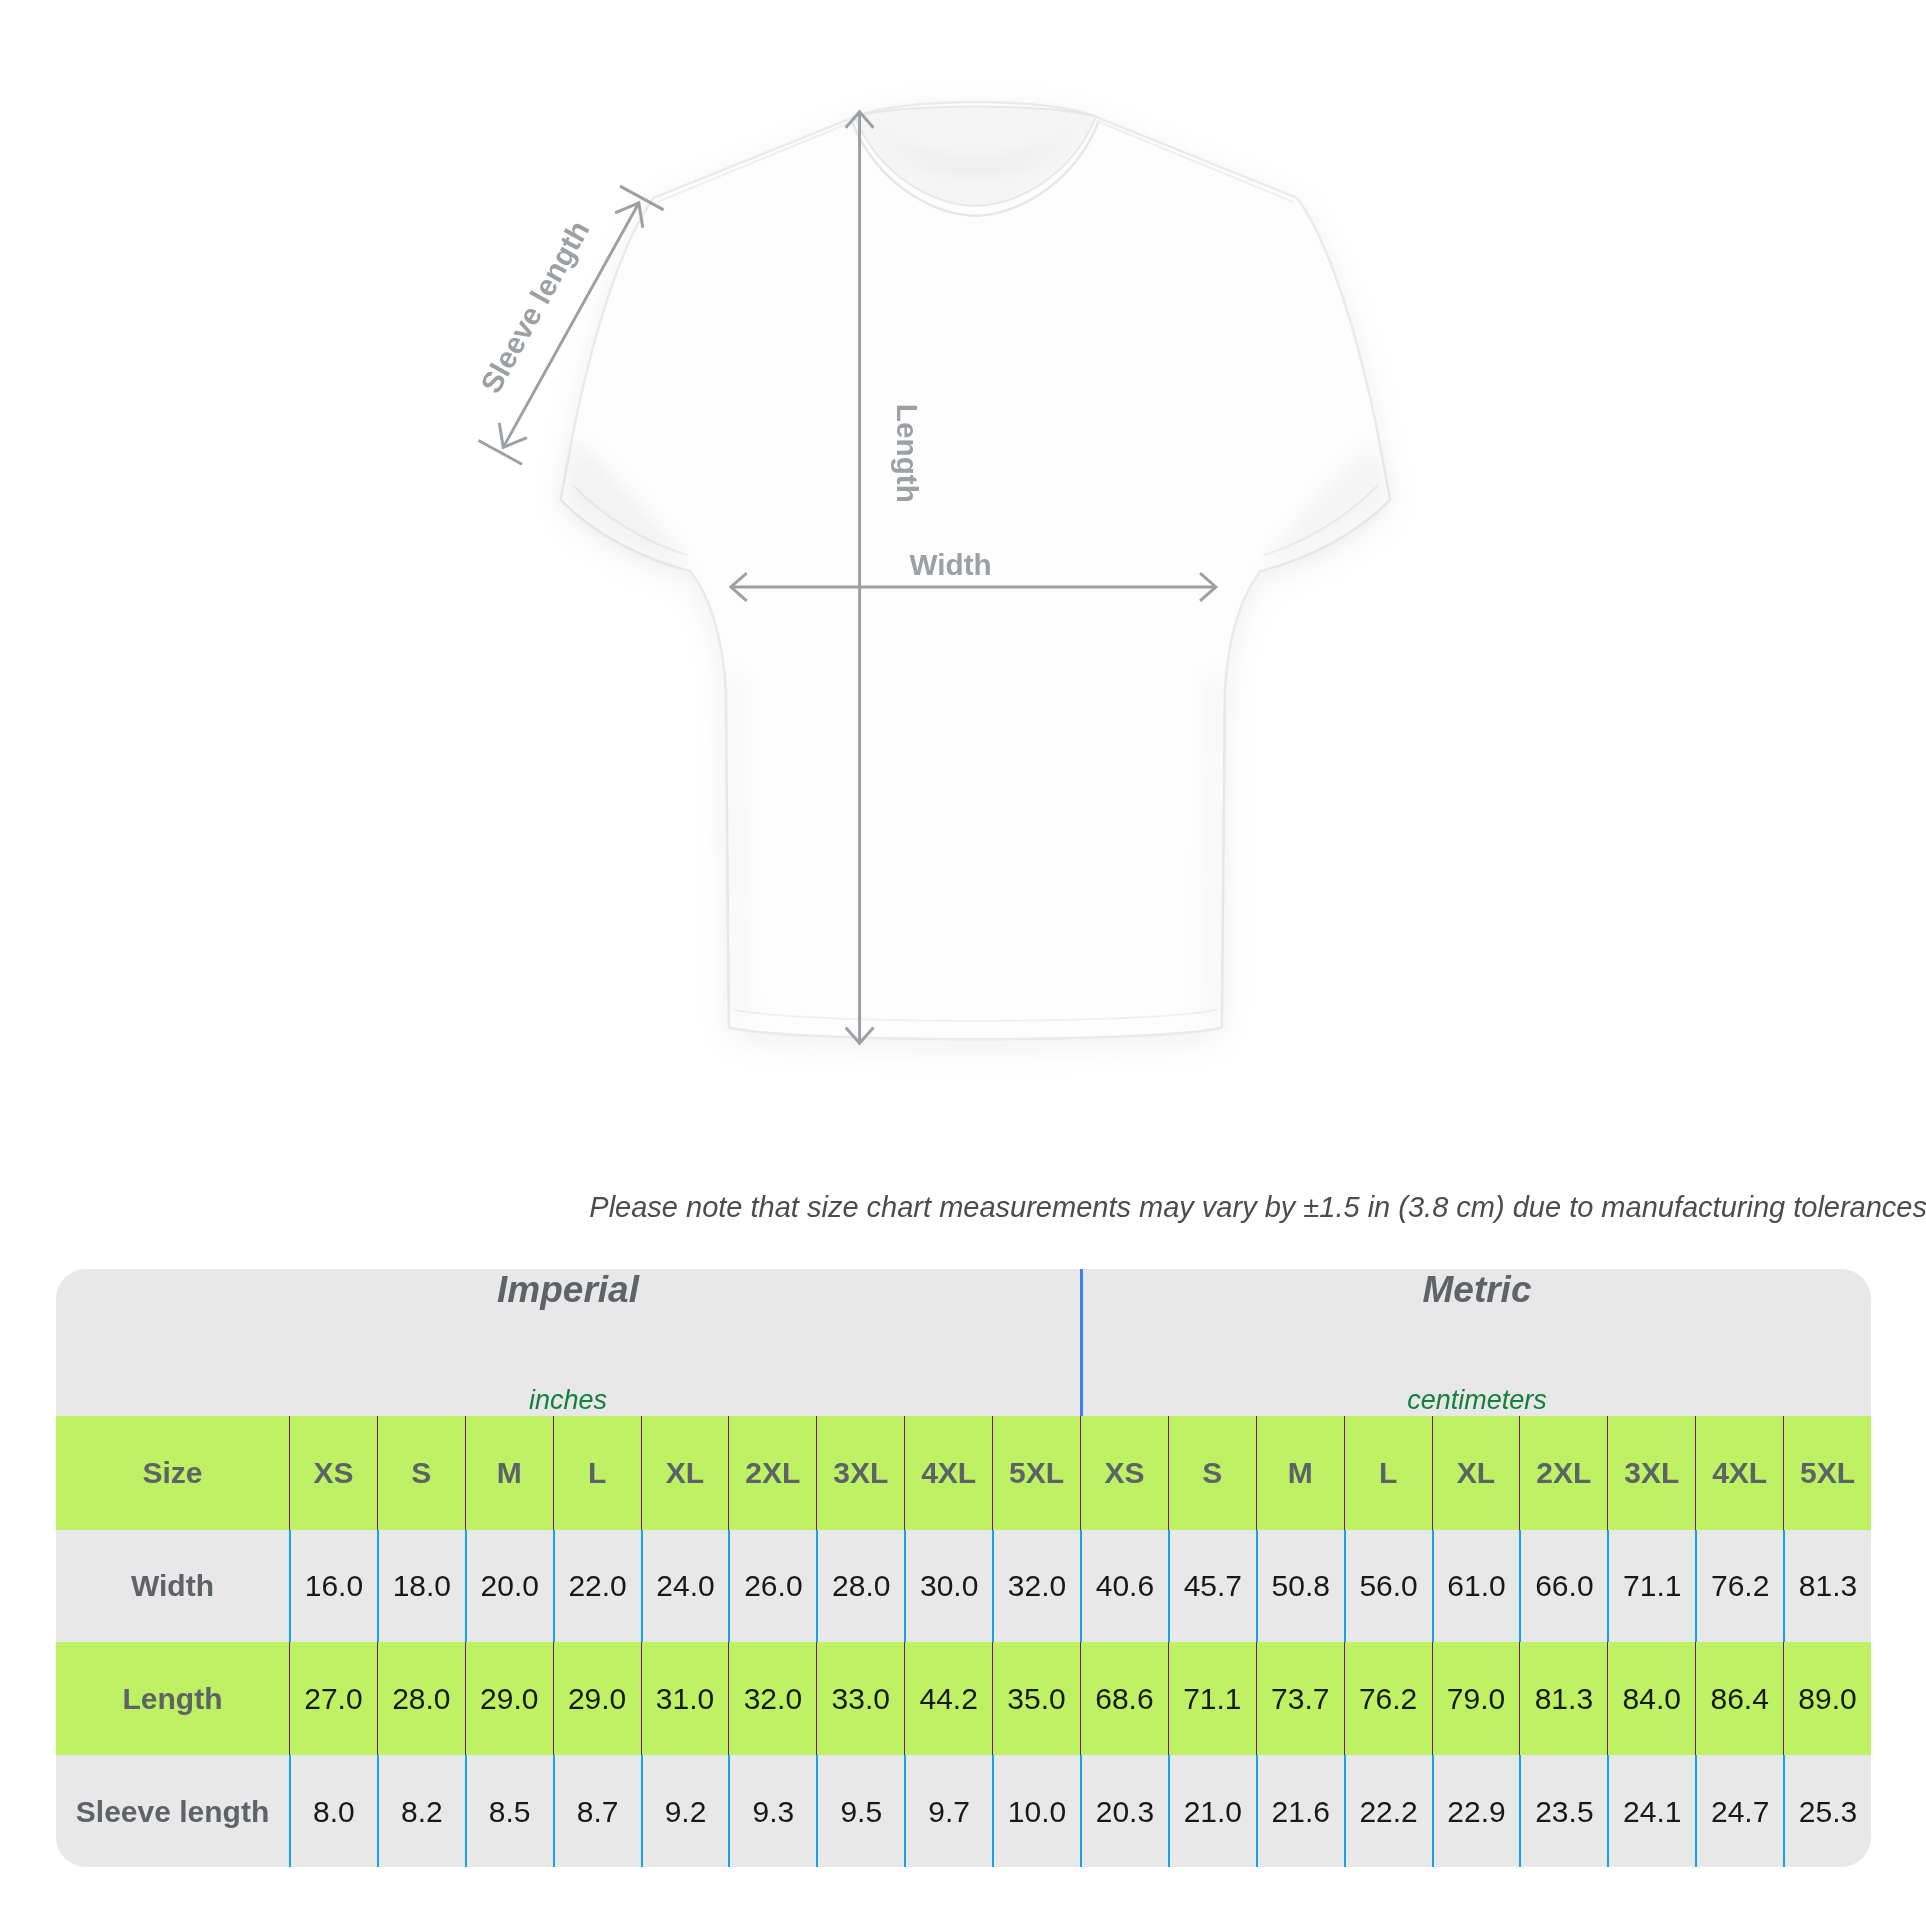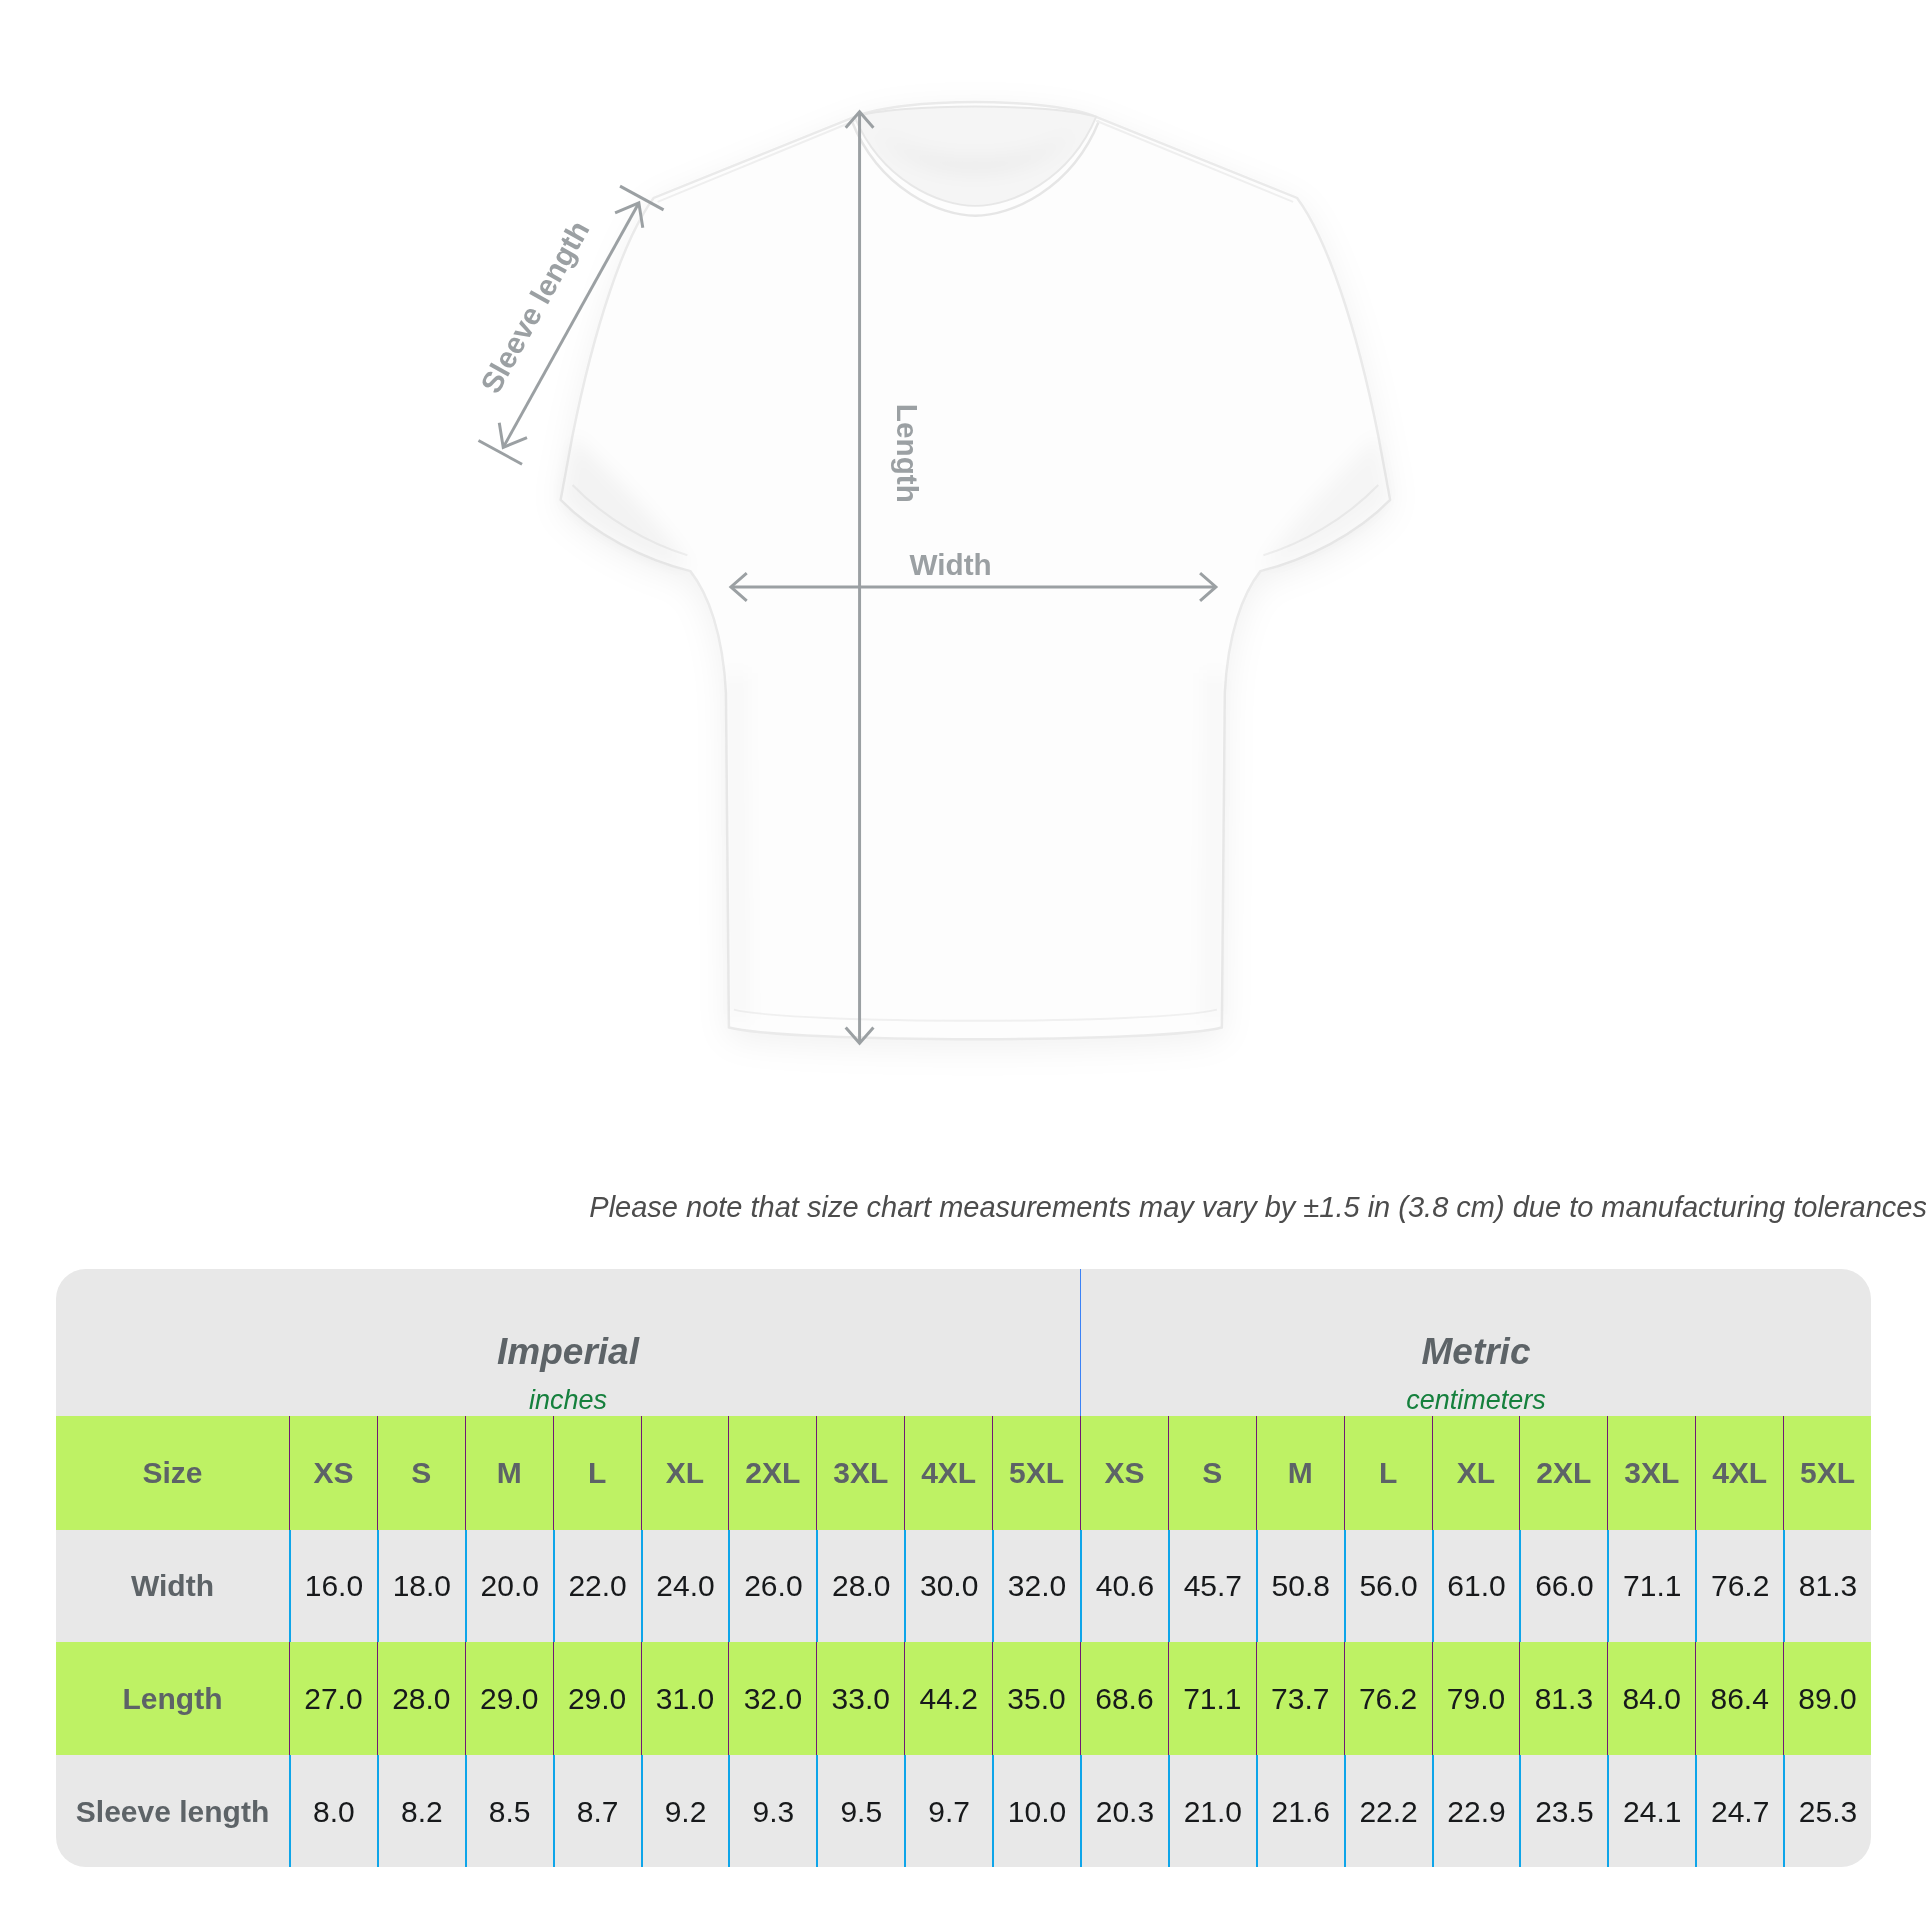--- a/index.html
+++ b/index.html
@@ -14,23 +14,23 @@
          font-size:47px;font-weight:bold;color:#262626;letter-spacing:0.5px;}
   .subtitle{position:absolute;top:1191px;left:0;width:100%;margin:0;text-align:right;
          font-size:29px;font-style:italic;color:#4c4c4c;}
 
   
   .tbl{position:absolute;left:56px;top:1269px;width:1815px;height:598px;
        display:grid;grid-template-columns:233px repeat(18,1fr);
        grid-template-rows:147px 114px 112px 113px 113px;
        border-radius:30px;overflow:hidden;}
   .band{background:#e8e8e8;display:flex;flex-direction:column;align-items:center;
-        justify-content:flex-end;gap:12px;}
+        justify-content:space-between;gap:0;}
   .band-left{grid-column:1/11;}
-  .band-right{grid-column:11/20;border-left:1px solid #3b82f6;}
+  .band-right{grid-column:11/20;border-left:3px solid #3b82f6;}
   .band-title{font-size:37px;font-weight:bold;font-style:italic;color:#5d6367;}
   .band-sub{font-size:27px;font-style:italic;color:#15803d;}
   .cell{display:flex;align-items:center;justify-content:center;}
   .rw{background:#bef264;}
   .rg{background:#e8e8e8;}
   .vl{border-left:1px solid #701a75;}
   .vg{border-left:2px solid #0ea5e9;}
   .head{font-weight:bold;color:#5d6367;font-size:30px;}
   .val{color:#17191b;font-size:30px;}
 </style>

